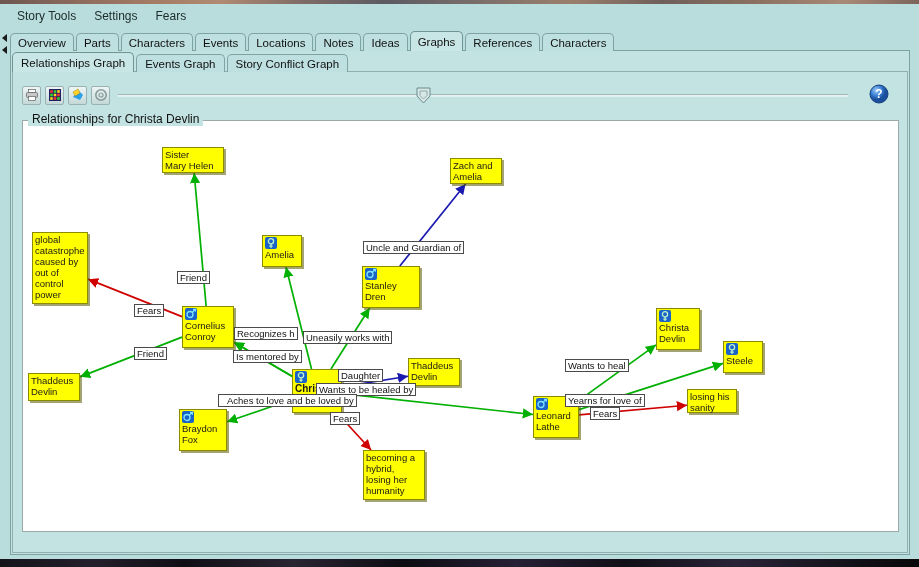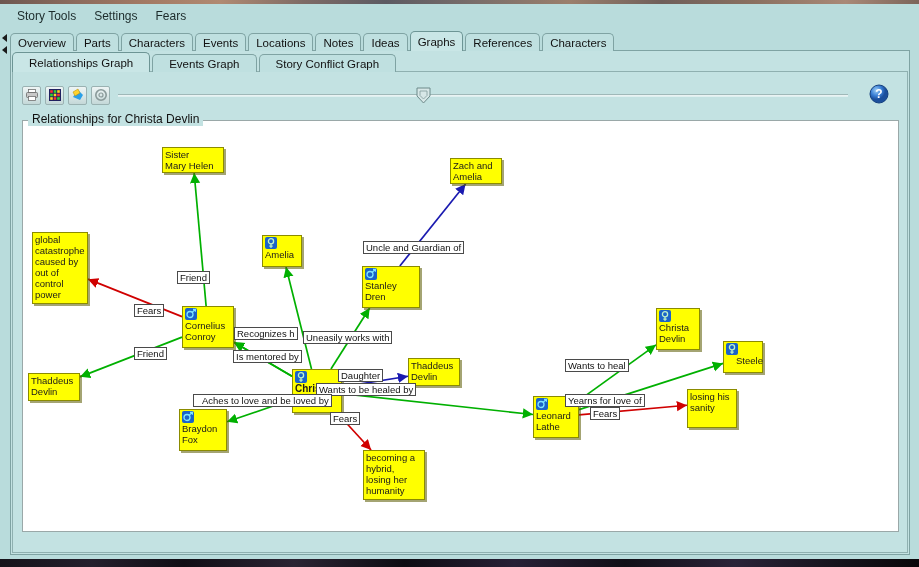--- a/index.html
+++ b/index.html
@@ -34,21 +34,21 @@
      background:#bfe0e0;border:1px solid #7fa3a3;border-bottom:none;
      border-radius:5px 5px 0 0;margin-right:2px;box-sizing:border-box;white-space:nowrap;cursor:default;}
   .tab1.sel{background:#c9e6e6;border-color:#6d9595;height:20px;line-height:20px;font-weight:normal;}
 
   
   .panel1{position:absolute;left:10px;top:50px;width:900px;height:505px;
     background:#c3e2e2;border:1px solid #7fa3a3;box-sizing:border-box;}
 
   
   .tabs2{position:absolute;left:12px;top:52px;height:20px;display:flex;align-items:flex-end;}
-  .tab2{height:18px;line-height:18px;padding:0 16px;font-size:11.5px;color:#111;
+  .tab2{height:18px;line-height:18px;padding:0 8px;font-size:11.5px;color:#111;
      background:#bfe0e0;border:1px solid #7fa3a3;border-bottom:none;
      border-radius:5px 5px 0 0;margin-right:2px;box-sizing:border-box;white-space:nowrap;cursor:default;}
   .tab2.sel{background:#c9e6e6;border-color:#6d9595;height:20px;line-height:20px;}
 
   
   .panel2{position:absolute;left:12px;top:71px;width:896px;height:482px;
      background:#c3e2e2;border:1px solid #8fb0b0;box-sizing:border-box;}
 
   
   .toolbar{position:absolute;left:22px;top:83px;height:24px;display:flex;align-items:center;}
@@ -270,40 +270,40 @@
           </svg>
           <span class="ntxt" style="white-space: pre-line;">Christa
 Devlin</span>
         </div>
         <div class="node" style="left: 700px; top: 220px; width: 40px; height: 32px;">
           <svg class="nicon" viewBox="0 0 12 12">
             <rect x="0" y="0" width="12" height="12" rx="2" fill="#1b63c8"></rect>
             <circle cx="6" cy="4.2" r="2.6" fill="none" stroke="#bff3c9" stroke-width="1.3"></circle>
             <path d="M6 6.9 V11 M4.3 9.2 H7.7" stroke="#bff3c9" stroke-width="1.2" fill="none"></path>
           </svg>
-          <span class="ntxt" style="white-space: pre-line; margin-left: 10px;">Steele</span>
+          <span class="ntxt" style="white-space: pre-line;">Steele</span>
         </div>
         <div class="node" style="left: 385px; top: 237px; width: 52px; height: 28px;">
           <span class="ntxt" style="white-space: pre-line;">Thaddeus
 Devlin</span>
         </div>
         <div class="node" style="left: 5px; top: 252px; width: 52px; height: 28px;">
           <span class="ntxt" style="white-space: pre-line;">Thaddeus
 Devlin</span>
         </div>
         <div class="node bold" style="left: 269px; top: 248px; width: 50px; height: 44px;">
           <svg class="nicon" viewBox="0 0 12 12">
             <rect x="0" y="0" width="12" height="12" rx="2" fill="#1b63c8"></rect>
             <circle cx="6" cy="4.2" r="2.6" fill="none" stroke="#bff3c9" stroke-width="1.3"></circle>
             <path d="M6 6.9 V11 M4.3 9.2 H7.7" stroke="#bff3c9" stroke-width="1.2" fill="none"></path>
           </svg>
           <span class="ntxt" style="white-space: pre-line;">Christa
 Devlin</span>
         </div>
-        <div class="node" style="left: 664px; top: 268px; width: 50px; height: 39px;">
+        <div class="node" style="left: 664px; top: 268px; width: 50px; height: 24px;">
           <span class="ntxt" style="white-space: pre-line;">losing his
 sanity</span>
         </div>
         <div class="node" style="left: 510px; top: 275px; width: 46px; height: 42px;">
           <svg class="nicon" viewBox="0 0 12 12">
             <rect x="0" y="0" width="12" height="12" rx="2" fill="#1b63c8"></rect>
             <circle cx="5" cy="6.5" r="3" fill="none" stroke="#7fe6ff" stroke-width="1.3"></circle>
             <path d="M7 4.5 L10.2 1.4 M8 1.4 H10.4 V3.8" stroke="#7fe6ff" stroke-width="1.2" fill="none"></path>
           </svg>
           <span class="ntxt" style="white-space: pre-line;">Leonard
@@ -326,21 +326,21 @@
         </div>
         <div class="elabel" style="left: 154px; top: 150px;">Friend</div>
         <div class="elabel" style="left: 111px; top: 183px;">Fears</div>
         <div class="elabel" style="left: 111px; top: 226px;">Friend</div>
         <div class="elabel" style="left: 340px; top: 120px;">Uncle and Guardian of</div>
         <div class="elabel" style="left: 280px; top: 210px;">Uneasily works with</div>
         <div class="elabel" style="left: 211px; top: 206px;">Recognizes h</div>
         <div class="elabel" style="left: 210px; top: 229px;">Is mentored by</div>
         <div class="elabel" style="left: 315px; top: 248px;">Daughter</div>
         <div class="elabel" style="left: 293px; top: 262px;">Wants to be healed by</div>
-        <div class="elabel" style="left: 170px; top: 273px; padding-left: 8px;">Aches to love and be loved by</div>
+        <div class="elabel" style="left: 195px; top: 273px; padding-left: 8px;">Aches to love and be loved by</div>
         <div class="elabel" style="left: 307px; top: 291px;">Fears</div>
         <div class="elabel" style="left: 542px; top: 238px;">Wants to heal</div>
         <div class="elabel" style="left: 542px; top: 273px;">Yearns for love of</div>
         <div class="elabel" style="left: 567px; top: 286px;">Fears</div>
       </div>
   </div>
 
 </div>
 
 </body></html>

